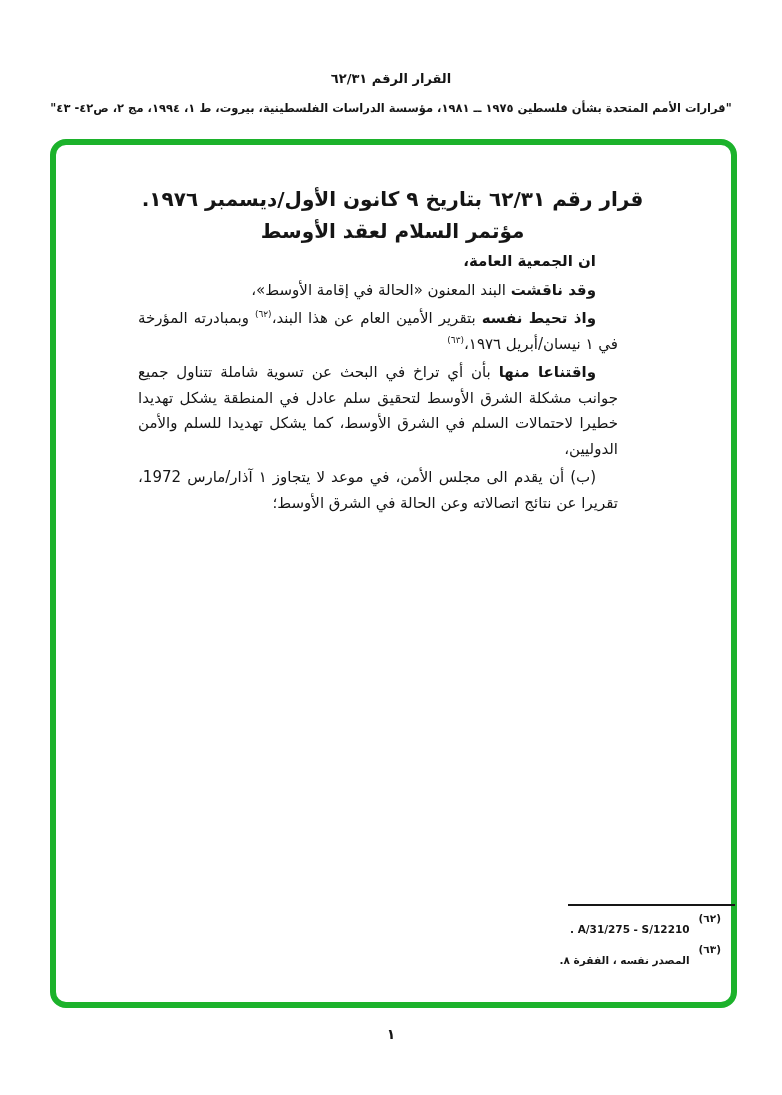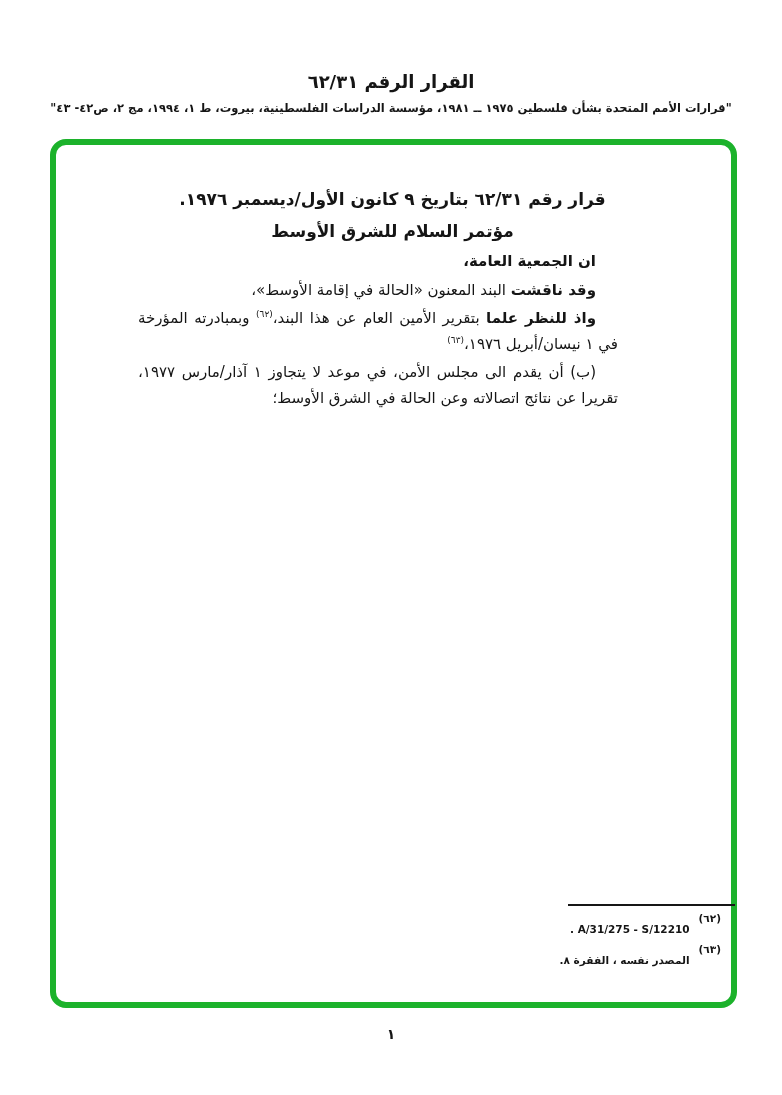--- a/index.html
+++ b/index.html
@@ -2,36 +2,36 @@
 <html lang="ar"><head>
 <meta charset="utf-8">
 <style>
   html,body{margin:0;padding:0;}
   body{
     width:782px;height:1095px;position:relative;background:#ffffff;
     font-family:"DejaVu Sans",sans-serif;color:#151515;overflow:hidden;
   }
   .doc-title{
     position:absolute;top:71px;left:0;width:100%;
-    text-align:center;font-size:18px;font-weight:bold;direction:rtl;
+    text-align:center;font-size:13px;font-weight:bold;direction:rtl;
     letter-spacing:1px;
   }
   .doc-source{
     position:absolute;top:101px;left:25px;width:732px;
     text-align:center;font-size:11.5px;font-weight:bold;direction:rtl;
     white-space:nowrap;
   }
   .green-box{
     position:absolute;left:50px;top:139px;width:675px;height:857px;
     border:6px solid #1cb22b;border-radius:16px;background:#ffffff;
   }
   .res-heading{
     position:absolute;left:140px;top:183px;width:505px;
     direction:rtl;text-align:center;font-weight:bold;
-    font-size:17px;line-height:32px;
+    font-size:20px;line-height:32px;
   }
   .res-body{
     position:absolute;left:138px;top:249px;width:480px;
     direction:rtl;text-align:justify;
     font-size:15px;line-height:25.5px;
   }
   .res-body p.para{margin:0 0 3px 0;text-indent:22px;}
   .res-body .b{font-weight:bold;}
   .res-body sup{font-size:9px;vertical-align:super;line-height:0;}
   .footnotes{
@@ -55,28 +55,29 @@
 
 <div class="doc-title">القرار الرقم ٦٢/٣١</div>
 
 <div class="doc-source">"قرارات الأمم المتحدة بشأن فلسطين ١٩٧٥ ــ ١٩٨١، مؤسسة الدراسات الفلسطينية، بيروت، ط ١، ١٩٩٤، مج ٢، ص٤٢- ٤٣"</div>
 
 <div class="green-box" style="border-color: rgb(28, 178, 43);">
 </div>
 
 <div class="res-heading">
   <div>قرار رقم ٦٢/٣١ بتاريخ ٩ كانون الأول/ديسمبر ١٩٧٦.</div>
-  <div>مؤتمر السلام للشرق الأوسط</div>
+  <div>مؤتمر السلام لعقد الأوسط</div>
 </div>
 
 <div class="res-body">
     <p class="para"><span class="b">ان الجمعية العامة،</span></p>
     <p class="para"><span class="b">وقد ناقشت</span><span> البند المعنون «الحالة في إقامة الأوسط»،</span></p>
-    <p class="para"><span class="b">واذ للنظر علما</span><span> بتقرير الأمين العام عن هذا البند،</span><sup>(٦٢)</sup><span> وبمبادرته المؤرخة في ١ نيسان/أبريل ١٩٧٦،</span><sup>(٦٣)</sup></p>
-    <p class="para"><span>(ب) أن يقدم الى مجلس الأمن، في موعد لا يتجاوز ١ آذار/مارس ١٩٧٧، تقريرا عن نتائج اتصالاته وعن الحالة في الشرق الأوسط؛</span></p>
+    <p class="para"><span class="b">واذ تحيط نفسه</span><span> بتقرير الأمين العام عن هذا البند،</span><sup>(٦٢)</sup><span> وبمبادرته المؤرخة في ١ نيسان/أبريل ١٩٧٦،</span><sup>(٦٣)</sup></p>
+    <p class="para"><span class="b">واقتناعا منها</span><span> بأن أي تراخ في البحث عن تسوية شاملة تتناول جميع جوانب مشكلة الشرق الأوسط لتحقيق سلم عادل في المنطقة يشكل تهديدا خطيرا لاحتمالات السلم في الشرق الأوسط، كما يشكل تهديدا للسلم والأمن الدوليين،</span></p>
+    <p class="para"><span>(ب) أن يقدم الى مجلس الأمن، في موعد لا يتجاوز ١ آذار/مارس 1972، تقريرا عن نتائج اتصالاته وعن الحالة في الشرق الأوسط؛</span></p>
   </div>
 
 <div class="footnotes">
   <div class="fn-rule"></div>
   <div>
       <div class="fn-row">
         <span class="fn-marker">(٦٢)</span>
         <span class="fn-text">A/31/275 - S/12210 .</span>
       </div>
       <div class="fn-row">

